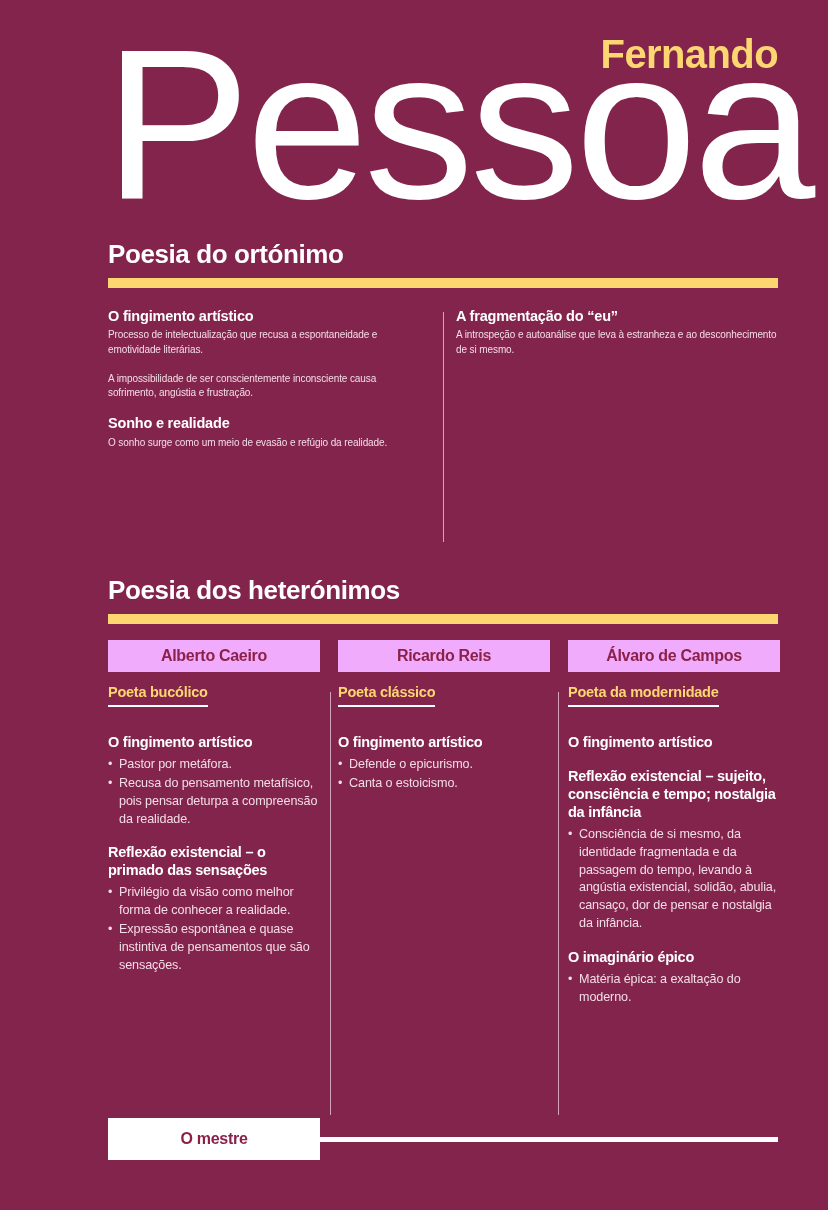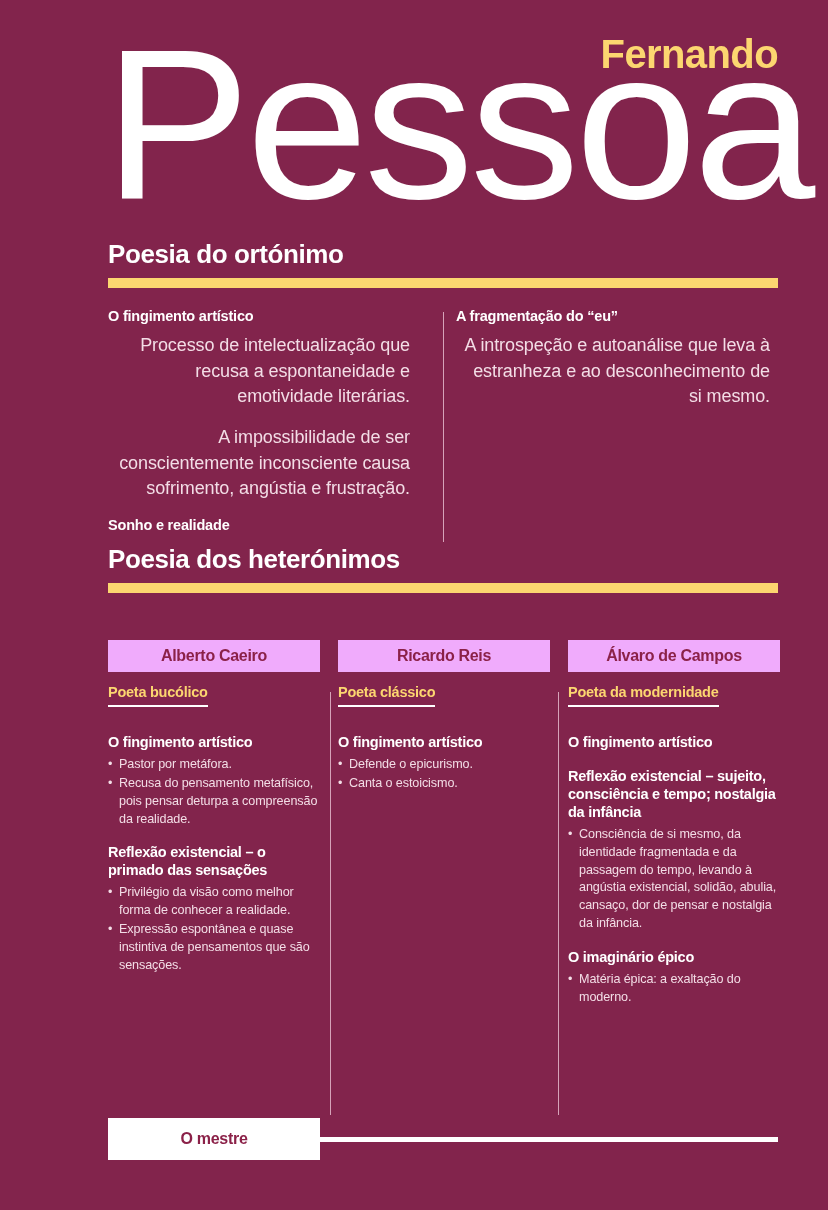--- a/index.html
+++ b/index.html
@@ -106,26 +106,25 @@
   .item:last-child { margin-bottom: 0; }
   .item h3 {
     margin: 0 0 3px 0;
     font-size: 14.5px;
     font-weight: bold;
     letter-spacing: -0.2px;
     color: #ffffff;
     line-height: 1.2;
   }
   .item p {
-    margin: 8px;
-    font-size: 18px;
+    margin: 0;
+    font-size: 10px;
     line-height: 1.42;
     color: #f3dde6;
     letter-spacing: -0.1px;
-    text-align: right;
   }
 
   
   .het {
     position: absolute;
     left: 0;
     top: 640px;
     width: 828px;
   }
   .het-cols {
@@ -265,32 +264,33 @@
     <div class="orto-col left">
       <div class="item">
         <h3>O fingimento artístico</h3>
         <p>Processo de intelectualização que recusa a espontaneidade e emotividade literárias.</p>
       </div>
       <div class="item">
         <p>A impossibilidade de ser conscientemente inconsciente causa sofrimento, angústia e frustração.</p>
       </div>
       <div class="item">
         <h3>Sonho e realidade</h3>
+        <p>O sonho surge como um meio de evasão e refúgio da realidade.</p>
       </div>
     </div>
 
     <div class="orto-col right">
       <div class="item">
         <h3>A fragmentação do “eu”</h3>
         <p>A introspeção e autoanálise que leva à estranheza e ao desconhecimento de si mesmo.</p>
       </div>
     </div>
   </div>
 
-  <div class="section-head" style="top:545px;">
+  <div class="section-head" style="top:576px;">
     <div class="title">Poesia dos heterónimos</div>
     <div class="rule"></div>
   </div>
 
   <div class="het">
     <div class="het-divider d1"></div>
     <div class="het-divider d2"></div>
 
     <div class="het-cols">
 

